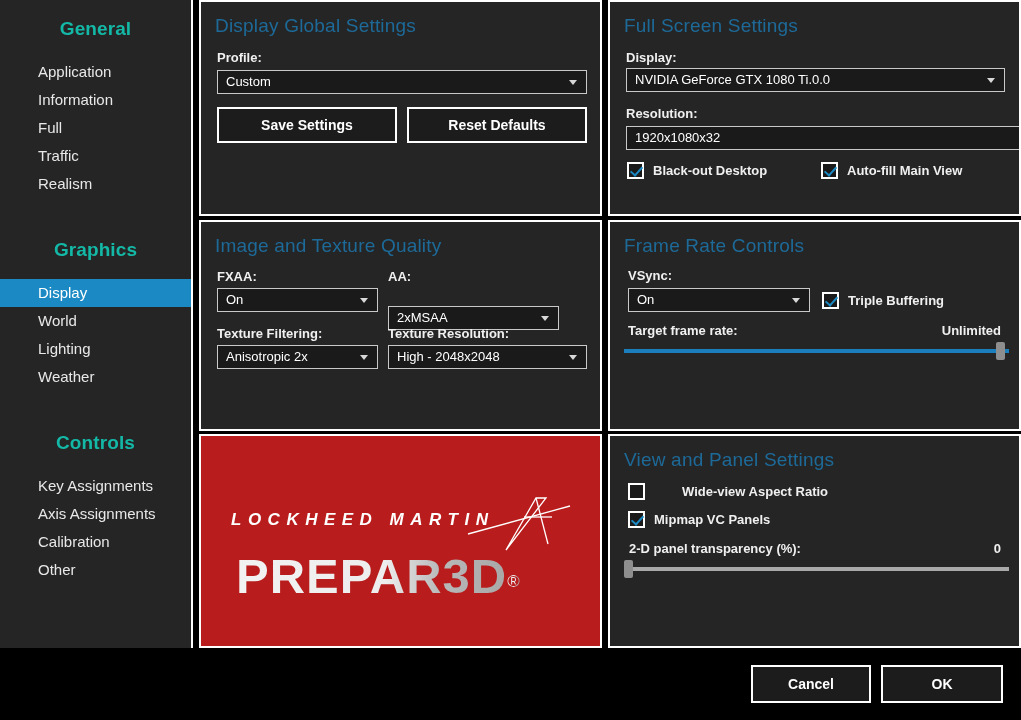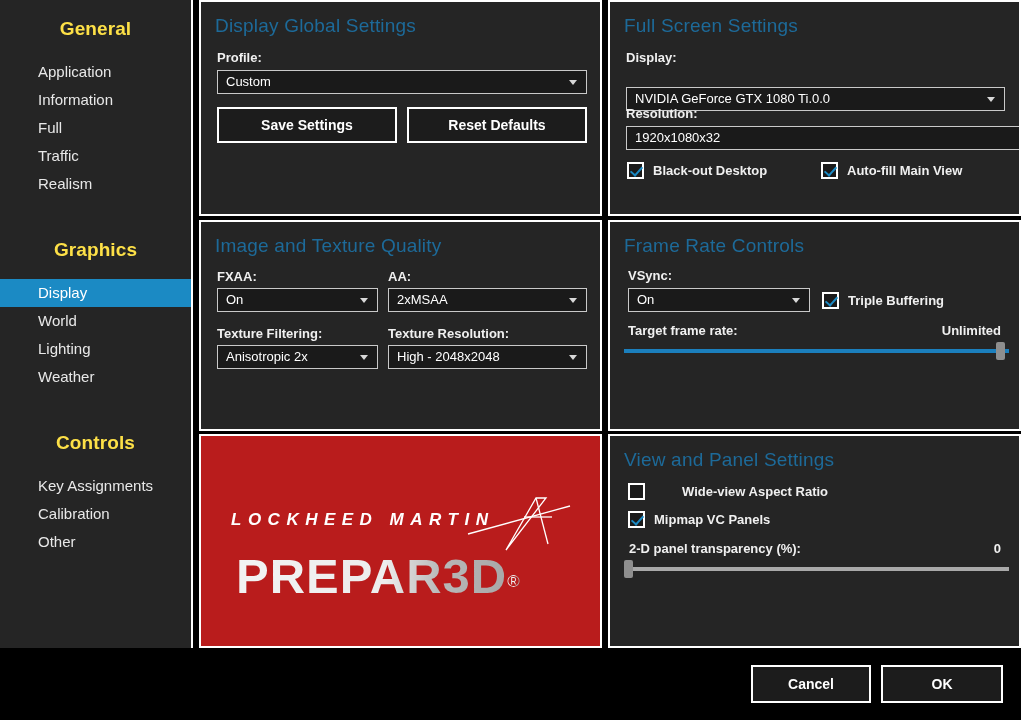--- a/index.html
+++ b/index.html
@@ -23,21 +23,21 @@
   #sidebar {
     position: absolute;
     left: 0; top: 0;
     width: 193px;
     height: 648px;
     background: #252525;
     border-right: 2px solid #ffffff;
     overflow: hidden;
   }
   .nav-group-title {
-    color: #fde047;
+    color: #14b8a6;
     font-size: 19px;
     font-weight: bold;
     text-align: center;
     letter-spacing: .1px;
   }
   .nav-item {
     color: #e8e8e8;
     font-size: 15px;
     padding-left: 38px;
     height: 28px;
@@ -226,20 +226,21 @@
     <div style="margin-top:18px;">
       <div class="nav-item active">Display</div>
       <div class="nav-item">World</div>
       <div class="nav-item">Lighting</div>
       <div class="nav-item">Weather</div>
     </div>
 
     <div class="nav-group-title" style="margin-top:41px;">Controls</div>
     <div style="margin-top:18px;">
       <div class="nav-item">Key Assignments</div>
+      <div class="nav-item">Axis Assignments</div>
       <div class="nav-item">Calibration</div>
       <div class="nav-item">Other</div>
     </div>
 
   </nav>
 
   <section class="panel" style="left:199px; top:0px; width:403px; height:216px;">
     <div class="panel-title" style="position:absolute; left:14px; top:13px;">Display Global Settings</div>
 
     <div class="field-label" style="position:absolute; left:16px; top:48px;">Profile:</div>
@@ -256,21 +257,21 @@
     <div class="btn" style="position:absolute; left:206px; top:105px; width:180px; height:36px;">
       <span>Reset Defaults</span>
     </div>
   </section>
 
   <section class="panel" style="left:608px; top:0px; width:413px; height:216px;">
     <div class="panel-title" style="position:absolute; left:14px; top:13px;">Full Screen Settings</div>
 
     <div class="field-label" style="position:absolute; left:16px; top:48px;">Display:</div>
 
-    <div class="combo" style="position:absolute; left:16px; top:66px; width:379px;margin-top:19px;">
+    <div class="combo" style="position:absolute; left:16px; top:66px; width:379px;">
       <span>NVIDIA GeForce GTX 1080 Ti.0.0</span>
       <span class="caret"></span>
     </div>
 
     <div class="field-label" style="position:absolute; left:16px; top:104px;">Resolution:</div>
 
     <div class="combo" style="position:absolute; left:16px; top:124px; width:437px;">
       <span>1920x1080x32</span>
       <span class="caret"></span>
     </div>
@@ -289,21 +290,21 @@
   <section class="panel" style="left:199px; top:220px; width:403px; height:211px;">
     <div class="panel-title" style="position:absolute; left:14px; top:13px;">Image and Texture Quality</div>
 
     <div class="field-label" style="position:absolute; left:16px; top:47px;">FXAA:</div>
     <div class="combo" style="position:absolute; left:16px; top:66px; width:161px;">
       <span>On</span>
       <span class="caret"></span>
     </div>
 
     <div class="field-label" style="position:absolute; left:187px; top:47px;">AA:</div>
-    <div class="combo" style="position:absolute; left:187px; top:66px; width:199px;">
+    <div class="combo" style="position:absolute; left:187px; top:84px; width:171px;">
       <span>2xMSAA</span>
       <span class="caret"></span>
     </div>
 
     <div class="field-label" style="position:absolute; left:16px; top:104px;">Texture Filtering:</div>
     <div class="combo" style="position:absolute; left:16px; top:123px; width:161px;">
       <span>Anisotropic 2x</span>
       <span class="caret"></span>
     </div>
 

